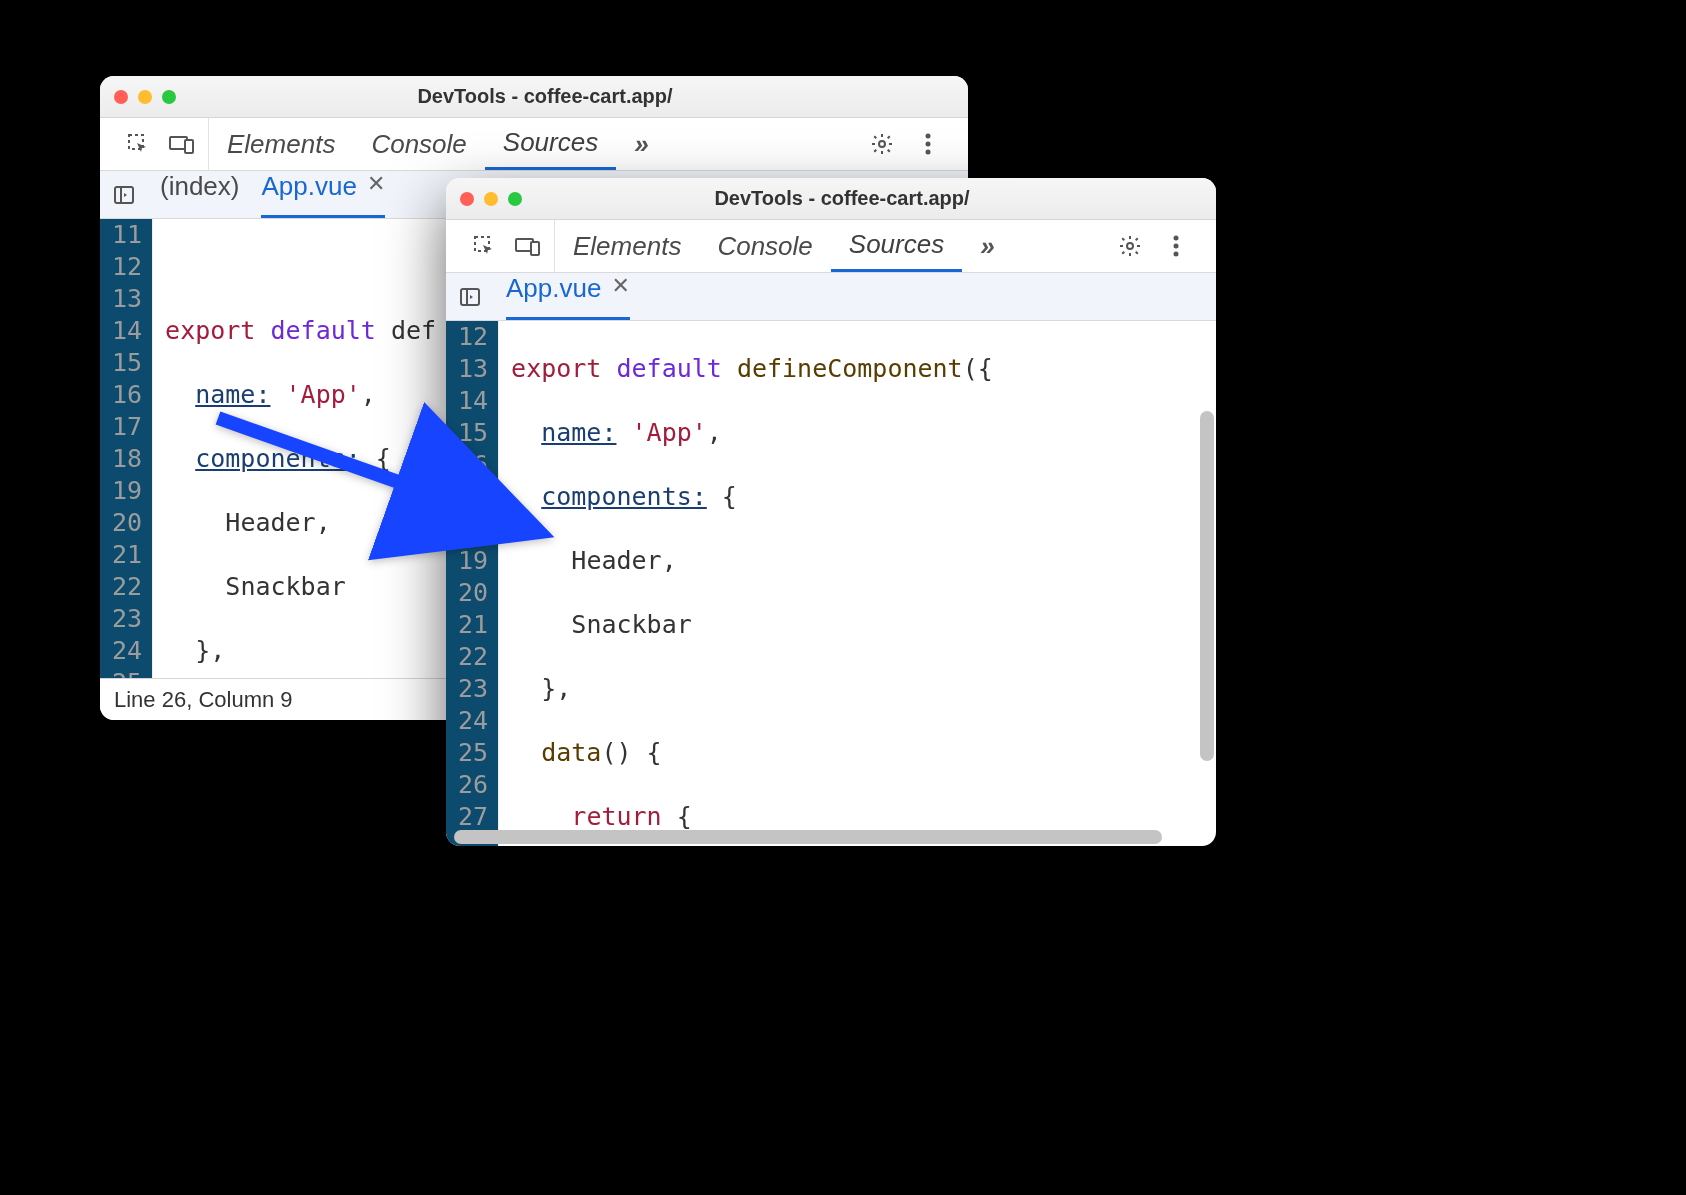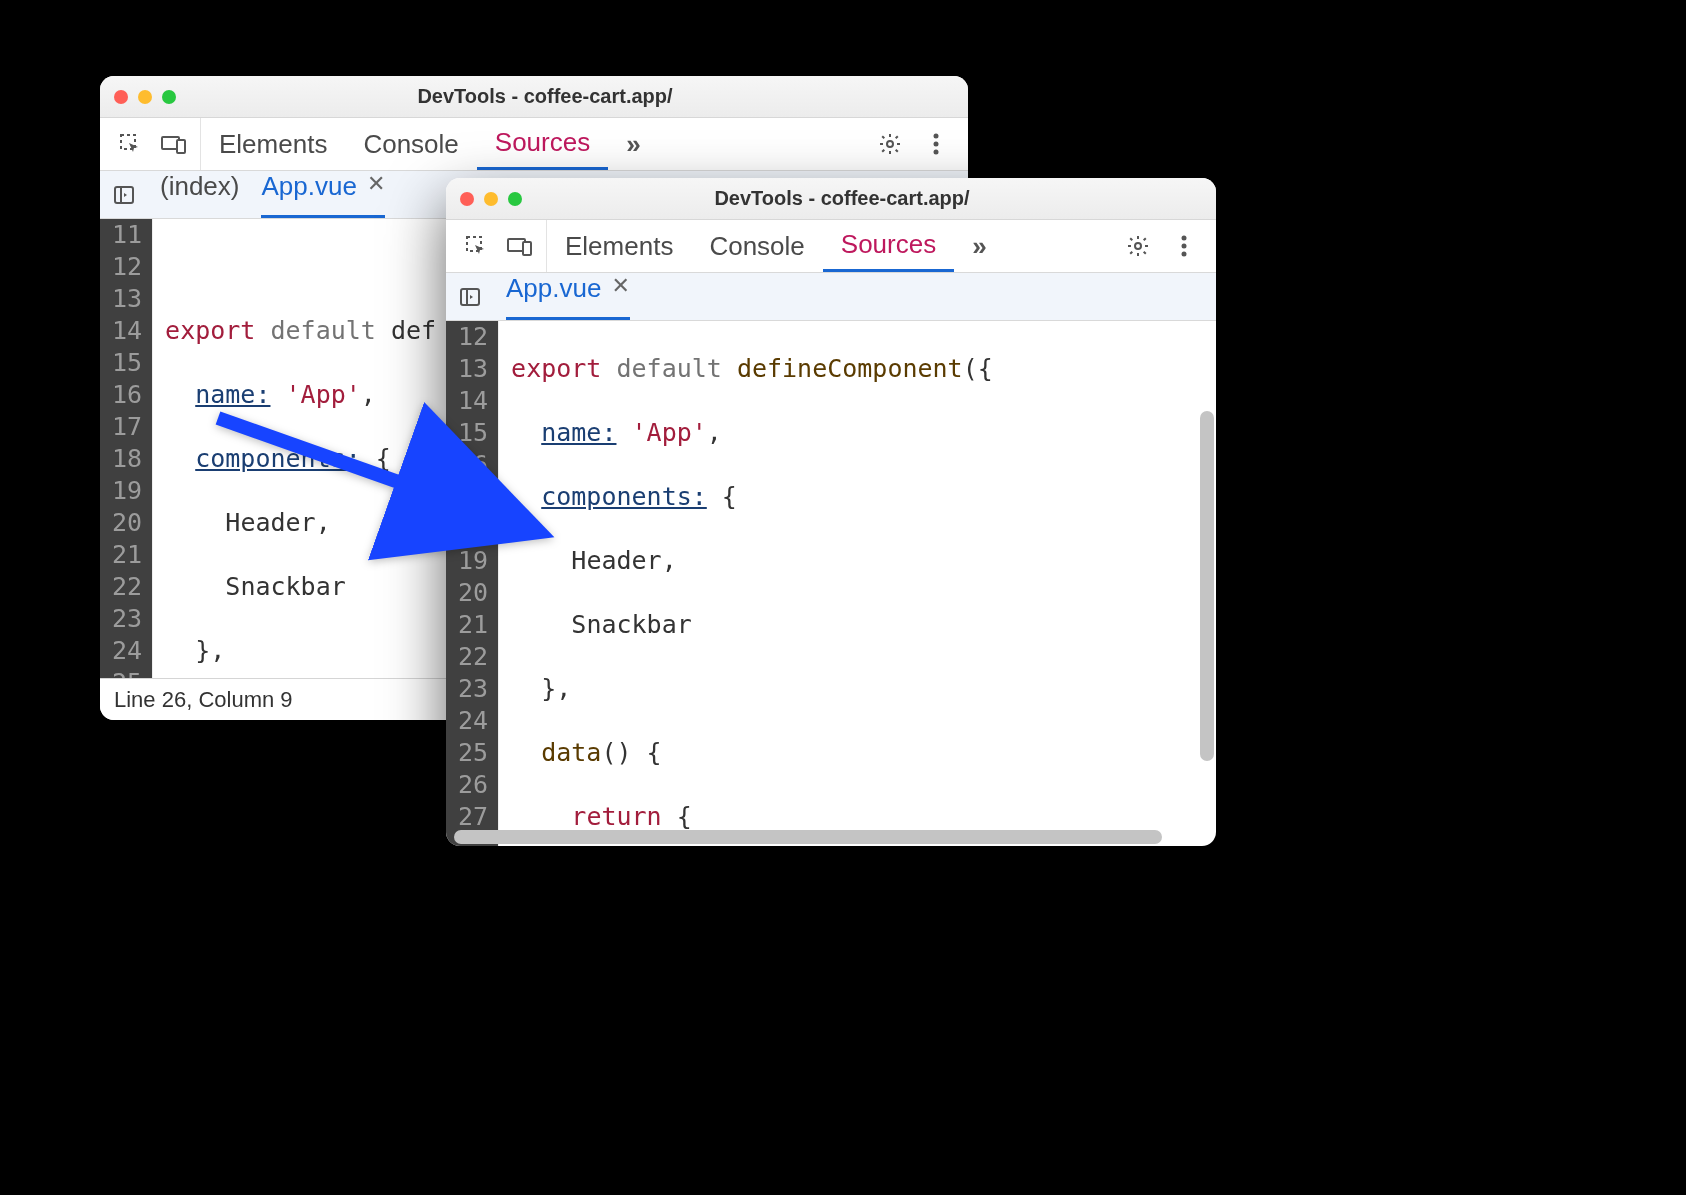--- a/index.html
+++ b/index.html
@@ -35,55 +35,56 @@
     color: #333;
   }
   .traffic { display:flex; gap:10px; }
   .dot { width:14px; height:14px; border-radius:50%; }
   .dot.r{background:#ff5f57;} .dot.y{background:#febc2e;} .dot.g{background:#28c840;}
   .titlebar .title { flex:1; text-align:center; font-size:20px; padding-right:40px;}
 
   .toolbar {
     display:flex; align-items:center;
     border-bottom:1px solid #d9d9d9;
-    background:#fff; padding: 0 4px;
+    background:#fff; padding: 0 12px;
     height: 53px;
+    font-style: italic;
   }
   .tb-icons { display:flex; align-items:center; gap:16px; padding:0 12px; border-right:1px solid #e3e3e3; height:100%;}
   .tb-tabs { display:flex; align-items:stretch; flex:1; height:100%;}
   .tb-tab { padding:0 18px; display:flex; align-items:center; color:#4a4a4a;}
-  .tb-tab.active { color:#be185d; border-bottom:3px solid #1967d2; }
+  .tb-tab.active { color:#404040; border-bottom:3px solid #1967d2; }
   .tb-end { display:flex; align-items:center; gap:18px; padding:0 14px;}
 
   .files {
     display:flex; align-items:center; height:48px;
     background:#f1f5fb; border-bottom:1px solid #d9d9d9;
     padding:0 10px; gap:22px;
   }
   .file-tab { display:flex; align-items:flex-start; gap:6px; color:#4a4a4a; height:100%;}
   .file-tab.active { color:#1967d2; border-bottom:3px solid #1967d2; }
   .file-close { color:#666; font-size:22px; margin-left:4px; font-weight:500;}
 
   .editor {
     flex:1; display:flex; overflow:hidden; position:relative;
     font-family: "SF Mono", Menlo, Consolas, monospace; font-size:25px; line-height:1.28;
   }
-  .gutter { background:#404040; color:#9c9c9c; text-align:right; padding:0 10px 0 12px; border-right:1px solid #eee; user-select:none;}
+  .gutter { background:#0c4a6e; color:#9c9c9c; text-align:right; padding:0 10px 0 12px; border-right:1px solid #eee; user-select:none;}
   .gutter .ln { height:1.28em; }
   .code { padding:0 12px; white-space:pre; overflow:hidden; flex:1; color:#333;}
   .code .row { height:1.28em; display:block;}
   .scrollbar-v { position:absolute; right:2px; top:6px; bottom:6px; width:14px; background:#c4c4c4; border-radius:7px; }
   .scrollbar-h { position:absolute; left:8px; right:8px; bottom:2px; height:14px; background:#c4c4c4; border-radius:7px;}
 
   .status { height:42px; border-top:1px solid #d5d5d5; display:flex; align-items:center; padding:0 14px; color:#333; font-size:22px; gap:18px; background:#fff;}
   .status .spacer{flex:1;}
   .status .link{text-decoration:underline;}
 
   
-  .kw{color:#a21d3c;} .kwdef{color:#737373;} .fn{color:#5a3b00;} .str{color:#a21d3c;}
+  .kw{color:#a21d3c;} .kwdef{color:#6d28d9;} .fn{color:#5a3b00;} .str{color:#a21d3c;}
   .id{color:#5a3b00;} .prop{color:#1a3e72;text-decoration:underline;}
 
   
   .ic { display:inline-flex; width:28px; height:28px; align-items:center; justify-content:center; color:#555;}
   svg { display:block; }
 
   
   .arrow { position:absolute; left:188px; top:388px; pointer-events:none; filter: drop-shadow(0 2px 4px rgba(0,0,0,0.25));}
 </style>
 </head>

